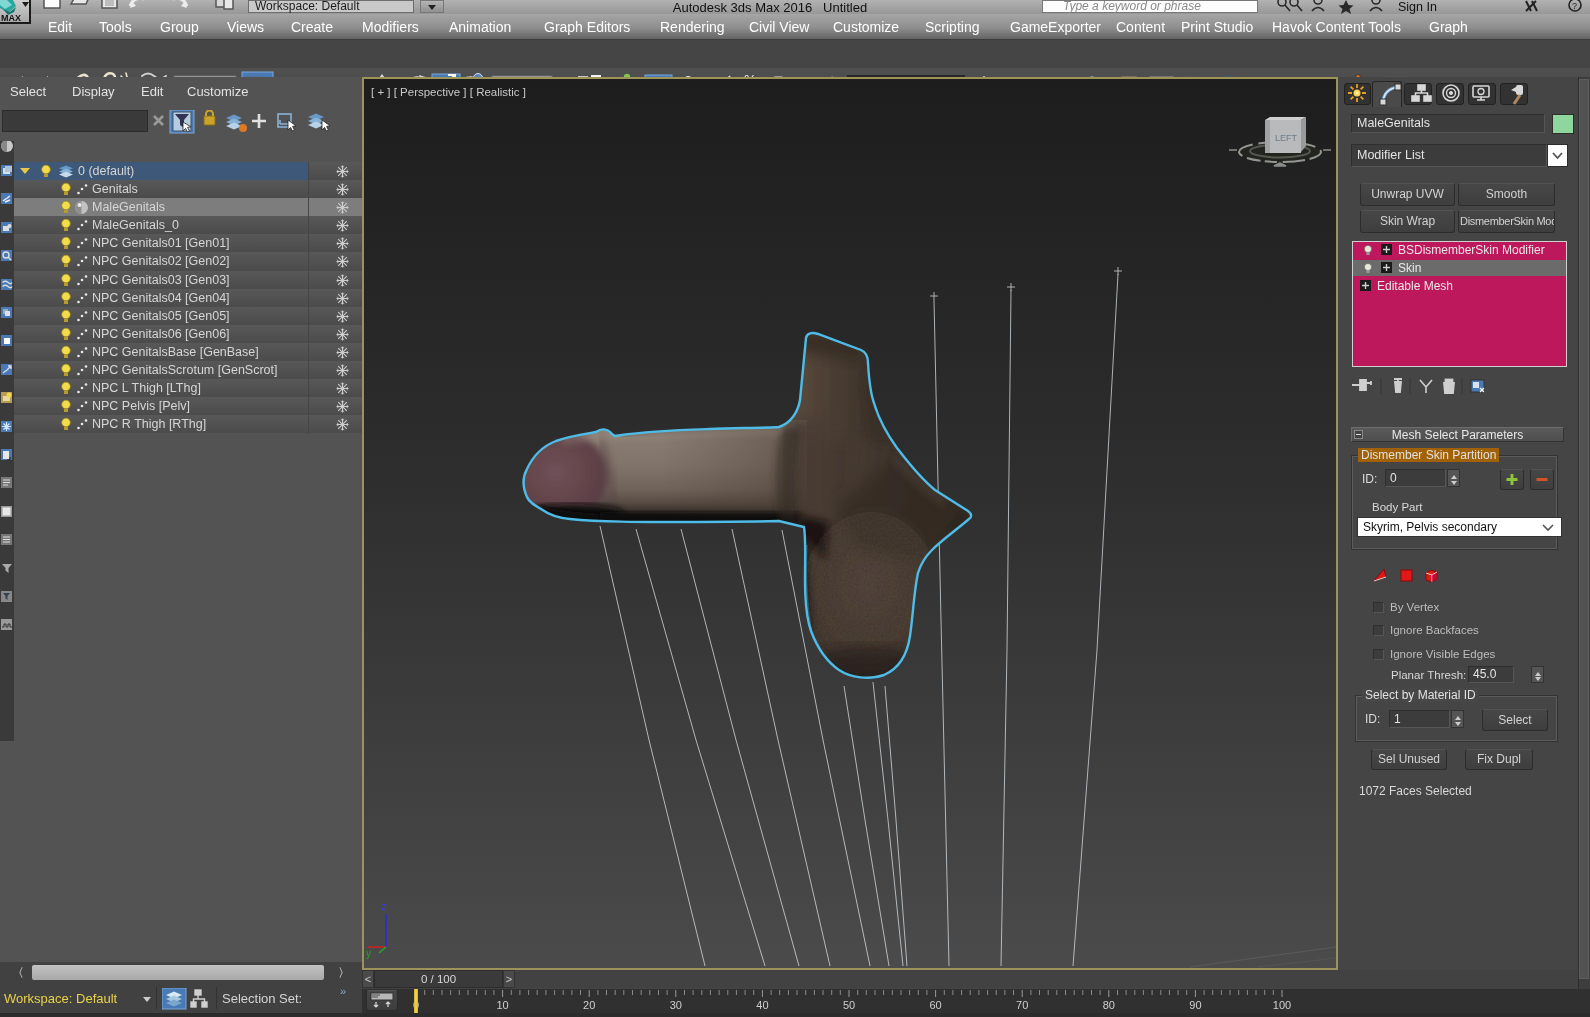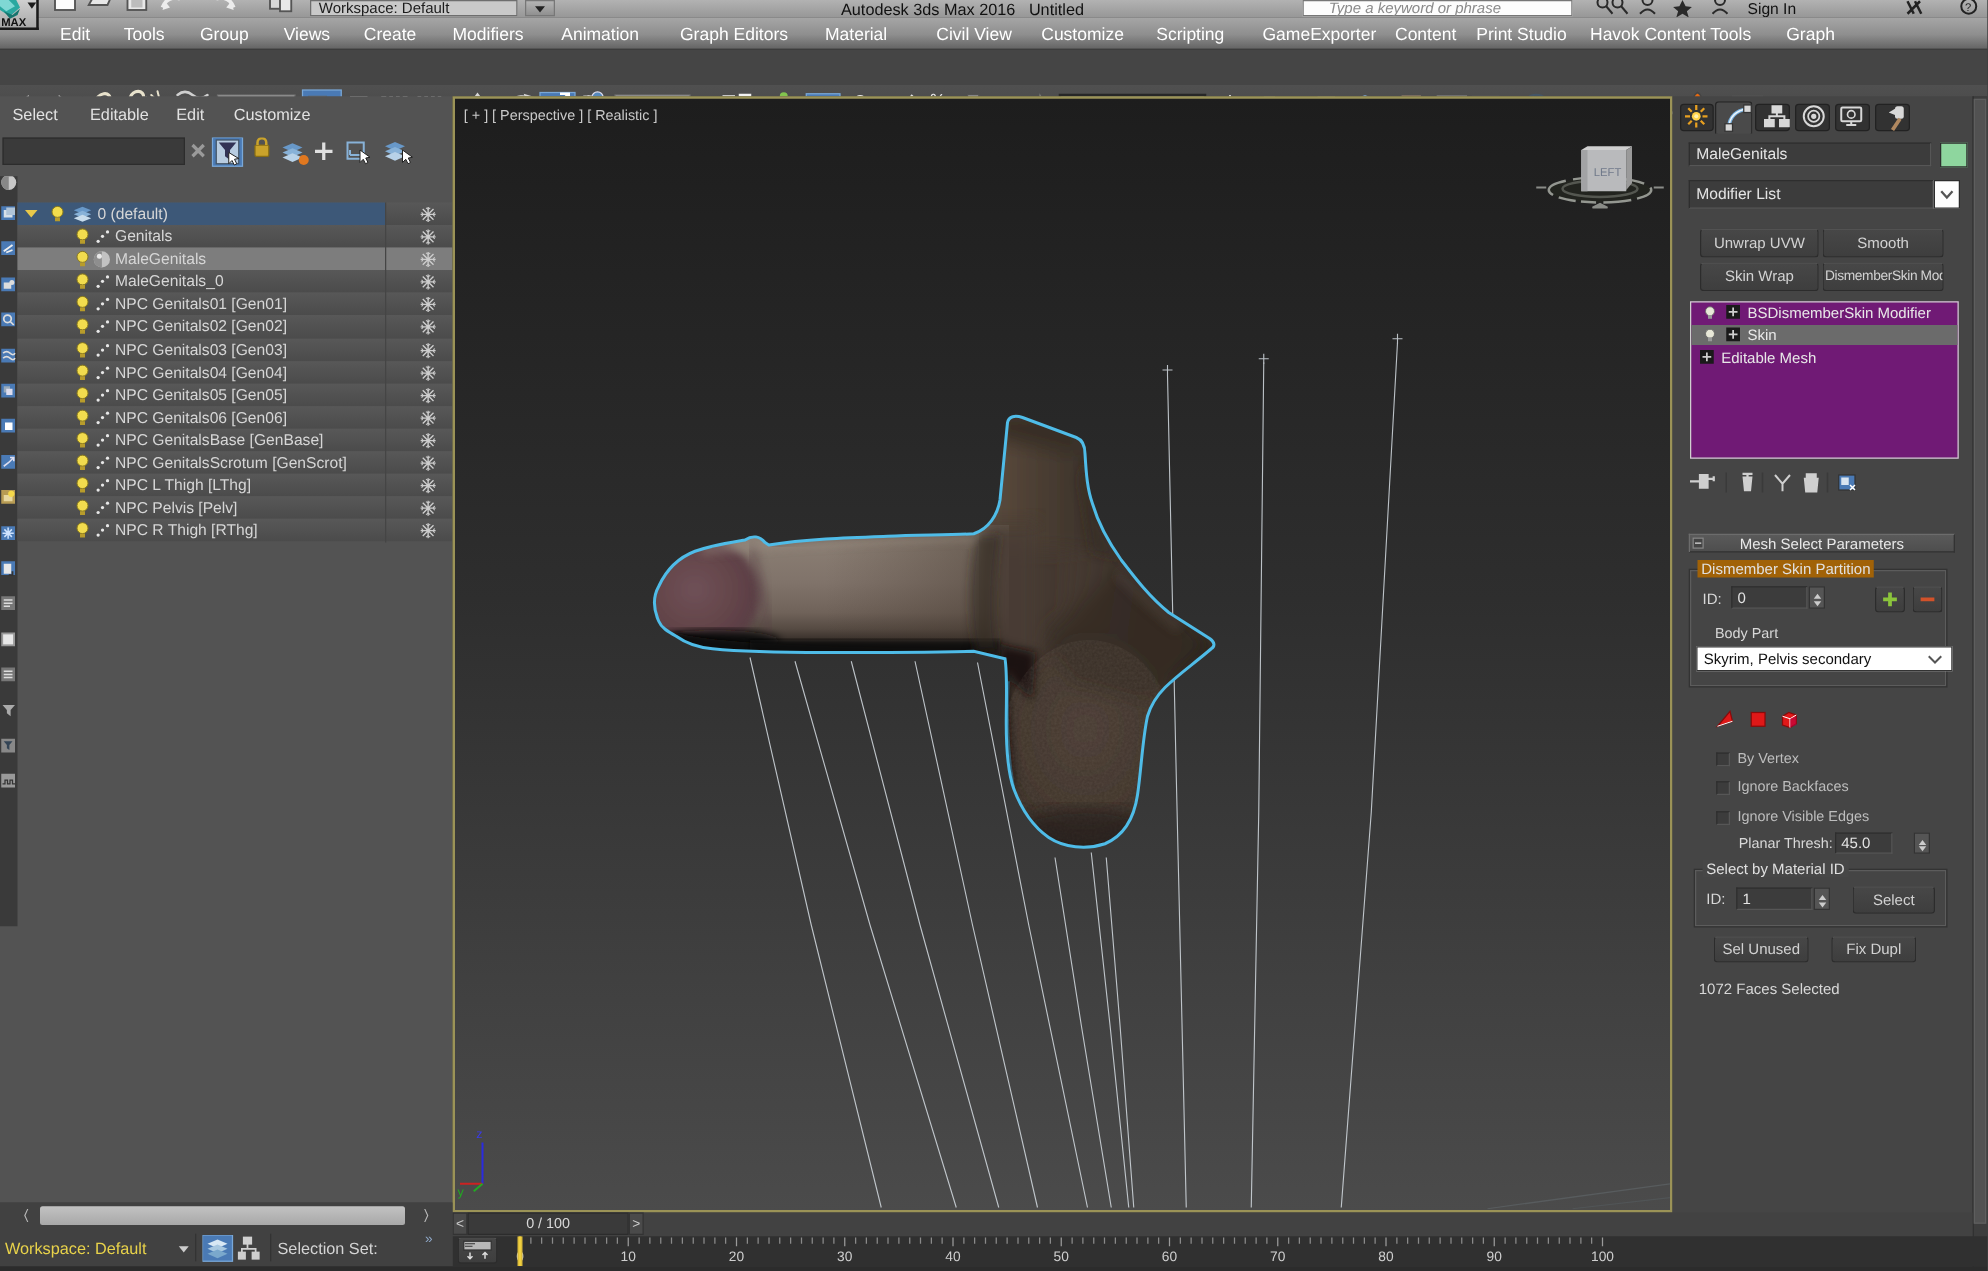--- a/index.html
+++ b/index.html
@@ -107,21 +107,21 @@
   </div>
   <div id="menubar" class="abs">
     <span class="mitem" style="left:48px">Edit</span>
     <span class="mitem" style="left:99px">Tools</span>
     <span class="mitem" style="left:160px">Group</span>
     <span class="mitem" style="left:227px">Views</span>
     <span class="mitem" style="left:291px">Create</span>
     <span class="mitem" style="left:362px">Modifiers</span>
     <span class="mitem" style="left:449px">Animation</span>
     <span class="mitem" style="left:544px">Graph Editors</span>
-    <span class="mitem" style="left:660px">Material</span>
+    <span class="mitem" style="left:660px">Rendering</span>
     <span class="mitem" style="left:749px">Civil View</span>
     <span class="mitem" style="left:833px">Customize</span>
     <span class="mitem" style="left:925px">Scripting</span>
     <span class="mitem" style="left:1010px">GameExporter</span>
     <span class="mitem" style="left:1116px">Content</span>
     <span class="mitem" style="left:1181px">Print Studio</span>
     <span class="mitem" style="left:1272px">Havok Content Tools</span>
     <span class="mitem" style="left:1429px">Graph</span>
   </div>
   <div id="toolbar" class="abs">
@@ -290,21 +290,21 @@
             <path d="M1389 21 l5 -5 4 4 3 -2 6 5" stroke="#374" fill="none"></path>
             <circle cx="1403" cy="15" r="1.6" fill="#fd5"></circle>
             <rect x="1389" y="24" width="18" height="3" fill="#bbb"></rect>
           </g>
       </g>
     </svg>
   </div>
   <div id="leftpanel" class="abs">
     <div id="lp-menu">
       <span class="abs" style="left:10px">Select</span>
-      <span class="abs" style="left:72px">Editable</span>
+      <span class="abs" style="left:72px">Display</span>
       <span class="abs" style="left:141px">Edit</span>
       <span class="abs" style="left:187px">Customize</span>
     </div>
     <div id="lp-search"></div>
     <svg class="abs" style="left:150px;top:33px" width="212" height="24" viewBox="0 0 212 24">
       <path d="M4 6 l9 9 M13 6 l-9 9" stroke="#9a9a9a" stroke-width="2.6"></path>
       <rect x="20" y="0" width="24" height="23" fill="#4a7ab5" stroke="#79a8d8"></rect>
       <rect x="23" y="2" width="18" height="19" fill="#b8cce0" stroke="#456"></rect>
       <path d="M25 4 h14 l-5 6 v8 l-4 -3 v-5 z" fill="#335" stroke="none"></path>
       <path d="M33 12 l0 9 2.6 -2.6 1.8 3.6 2 -1 -1.8 -3.6 3.4 -0.6 z" fill="#fff" stroke="#222" stroke-width=".8"></path>
@@ -923,21 +923,21 @@
     <div class="abs sunken" style="left:13px;top:67px;width:196px;height:23px;color:#e4e4e4;font-size:12.5px;line-height:21px;padding-left:5px;">Modifier List</div>
     <div class="abs" style="left:209px;top:67px;width:21px;height:23px;background:#fdfdfd;border:1px solid #2c2c2c;"><svg width="19" height="21">
           <path d="M5 8 l4.5 5 4.5 -5" stroke="#555" stroke-width="1.8" fill="none"></path>
         </svg></div>
 
     <div class="abs btn3d" style="left:22px;top:106px;width:95px;height:23px;font-size:12px;line-height:21px;">Unwrap UVW</div>
     <div class="abs btn3d" style="left:120px;top:106px;width:97px;height:23px;font-size:12px;line-height:21px;">Smooth</div>
     <div class="abs btn3d" style="left:22px;top:133px;width:95px;height:23px;font-size:12px;line-height:21px;">Skin Wrap</div>
     <div class="abs btn3d" style="left:120px;top:133px;width:97px;height:23px;font-size:11px;line-height:21px;overflow:hidden;white-space:nowrap;padding-left:1px;letter-spacing:-0.3px;">DismemberSkin Modif</div>
 
-    <div class="abs" style="left:14px;top:164px;width:215px;height:126px;background:#701a75;border:1px solid #d0d0d0;color:#e8e8e8;font-size:12px;">
+    <div class="abs" style="left:14px;top:164px;width:215px;height:126px;background:#be185d;border:1px solid #d0d0d0;color:#e8e8e8;font-size:12px;">
       <div class="abs" style="left:0;top:18px;width:213px;height:16px;background:#6b6b6b;"></div>
       <svg class="abs" style="left:0;top:0" width="213" height="60" viewBox="0 0 213 60">
         <g>
           <circle cx="15" cy="7" r="3.6" fill="#e8e8d8" stroke="#666" stroke-width="0.7"></circle>
             <rect x="13.4" y="10" width="3.2" height="3" fill="#999"></rect>
           <rect x="28" y="2" width="11" height="11" fill="#1a1a1a"></rect>
             <path d="M30 7.5 h7 M33.5 4 v7" stroke="#cfcfcf" stroke-width="1.4"></path>
           <circle cx="15" cy="25" r="3.6" fill="#e8e8d8" stroke="#666" stroke-width="0.7"></circle>
             <rect x="13.4" y="28" width="3.2" height="3" fill="#999"></rect>
           <rect x="28" y="20" width="11" height="11" fill="#1a1a1a"></rect>

